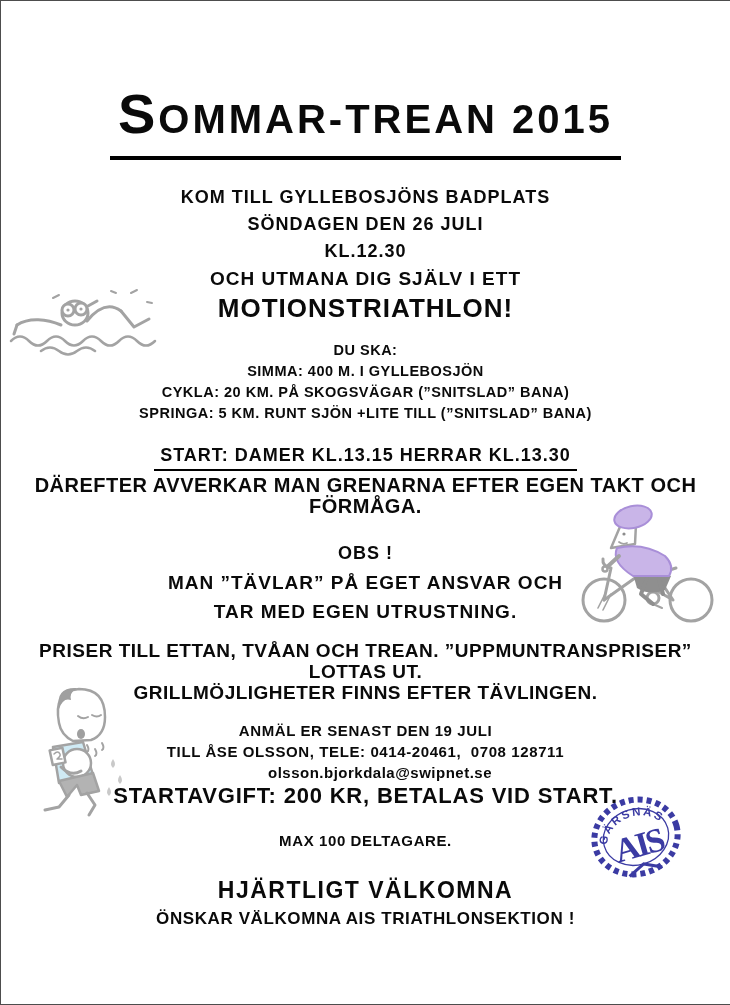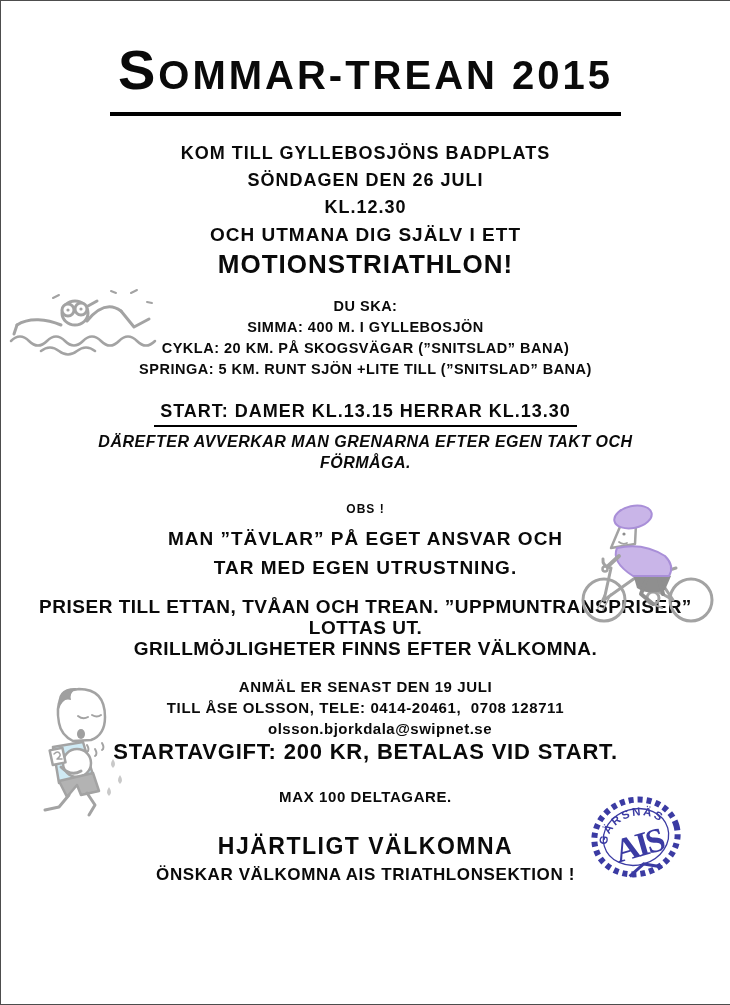--- a/index.html
+++ b/index.html
@@ -10,39 +10,39 @@
     background:#fff;
     border-top:1px solid #4d4d4d;
     border-left:1px solid #4d4d4d;
     border-bottom:1px solid #4d4d4d;
     overflow:hidden;
     font-family:"Liberation Sans", sans-serif;
     font-weight:bold;
     color:#0a0a0a;
     text-align:center;
   }
-  .title-wrap{padding-top:40px;}
+  .title-wrap{padding-top:84px;}
   .title{
     display:inline-block;
     font-size:40px;line-height:1.05;letter-spacing:3px;
     border-bottom:4px solid #000;
     padding:0 8px 12px 8px;
     white-space:nowrap;
   }
   .title .big{font-size:56px;}
   .intro{margin-top:24px;font-size:18px;line-height:27px;letter-spacing:1px;}
   .intro-challenge{font-size:19px;line-height:27px;letter-spacing:1px;}
   .headline-lg{font-size:26px;line-height:32px;letter-spacing:1px;}
   .program{margin-top:16px;font-size:14.5px;line-height:21px;letter-spacing:0.5px;}
   .start{margin-top:20px;}
   .start-headline{font-size:18px;line-height:22px;letter-spacing:1px;}
   .start-headline span{display:inline-block;border-bottom:2.5px solid #000;padding:0 6px 3px 6px;}
-  .start-note{font-size:16px;line-height:21px;letter-spacing:0.5px;margin-top:4px;font-style:italic;}
+  .start-note{font-size:20px;line-height:21px;letter-spacing:0.5px;margin-top:4px;}
   .notice{margin-top:22px;letter-spacing:1px;}
-  .notice-heading{font-size:12px;line-height:29px;}
+  .notice-heading{font-size:18px;line-height:29px;}
   .notice-line{font-size:19px;line-height:29px;}
   .prizes{margin-top:14px;font-size:19px;line-height:21px;letter-spacing:0.5px;}
   .registration{margin-top:17px;font-size:15px;line-height:21px;letter-spacing:0.6px;}
   .reg-pre{white-space:pre-wrap;}
   .email{font-size:15px;line-height:21px;letter-spacing:0.5px;padding-left:29px;}
   .fee{font-size:22px;line-height:24px;letter-spacing:0.8px;margin-top:1px;}
   .max{margin-top:22px;font-size:15px;line-height:21px;letter-spacing:0.6px;}
   .footer{margin-top:24px;}
   .footer-line1{font-size:23px;line-height:31px;letter-spacing:1.5px;}
   .footer-line2{font-size:17px;line-height:26px;letter-spacing:0.6px;}
@@ -86,21 +86,21 @@
 
   <div class="notice">
     <div class="notice-heading">OBS !</div>
     <div class="notice-line">MAN ”TÄVLAR” PÅ EGET ANSVAR OCH</div>
     <div class="notice-line">TAR MED EGEN UTRUSTNING.</div>
   </div>
 
   <div class="prizes">
     <div>PRISER TILL ETTAN, TVÅAN OCH TREAN. ”UPPMUNTRANSPRISER”</div>
     <div>LOTTAS UT.</div>
-    <div>GRILLMÖJLIGHETER FINNS EFTER VÄLKOMNA.</div>
+    <div>GRILLMÖJLIGHETER FINNS EFTER TÄVLINGEN.</div>
   </div>
 
   <div class="registration">
     <div>ANMÄL ER SENAST DEN 19 JULI</div>
     <div class="reg-pre">TILL ÅSE OLSSON, TELE: 0414-20461,  0708 128711</div>
     <div class="email">olsson.bjorkdala@swipnet.se</div>
     <div class="fee">STARTAVGIFT: 200 KR, BETALAS VID START.</div>
   </div>
 
   <div class="max">MAX 100 DELTAGARE.</div>

